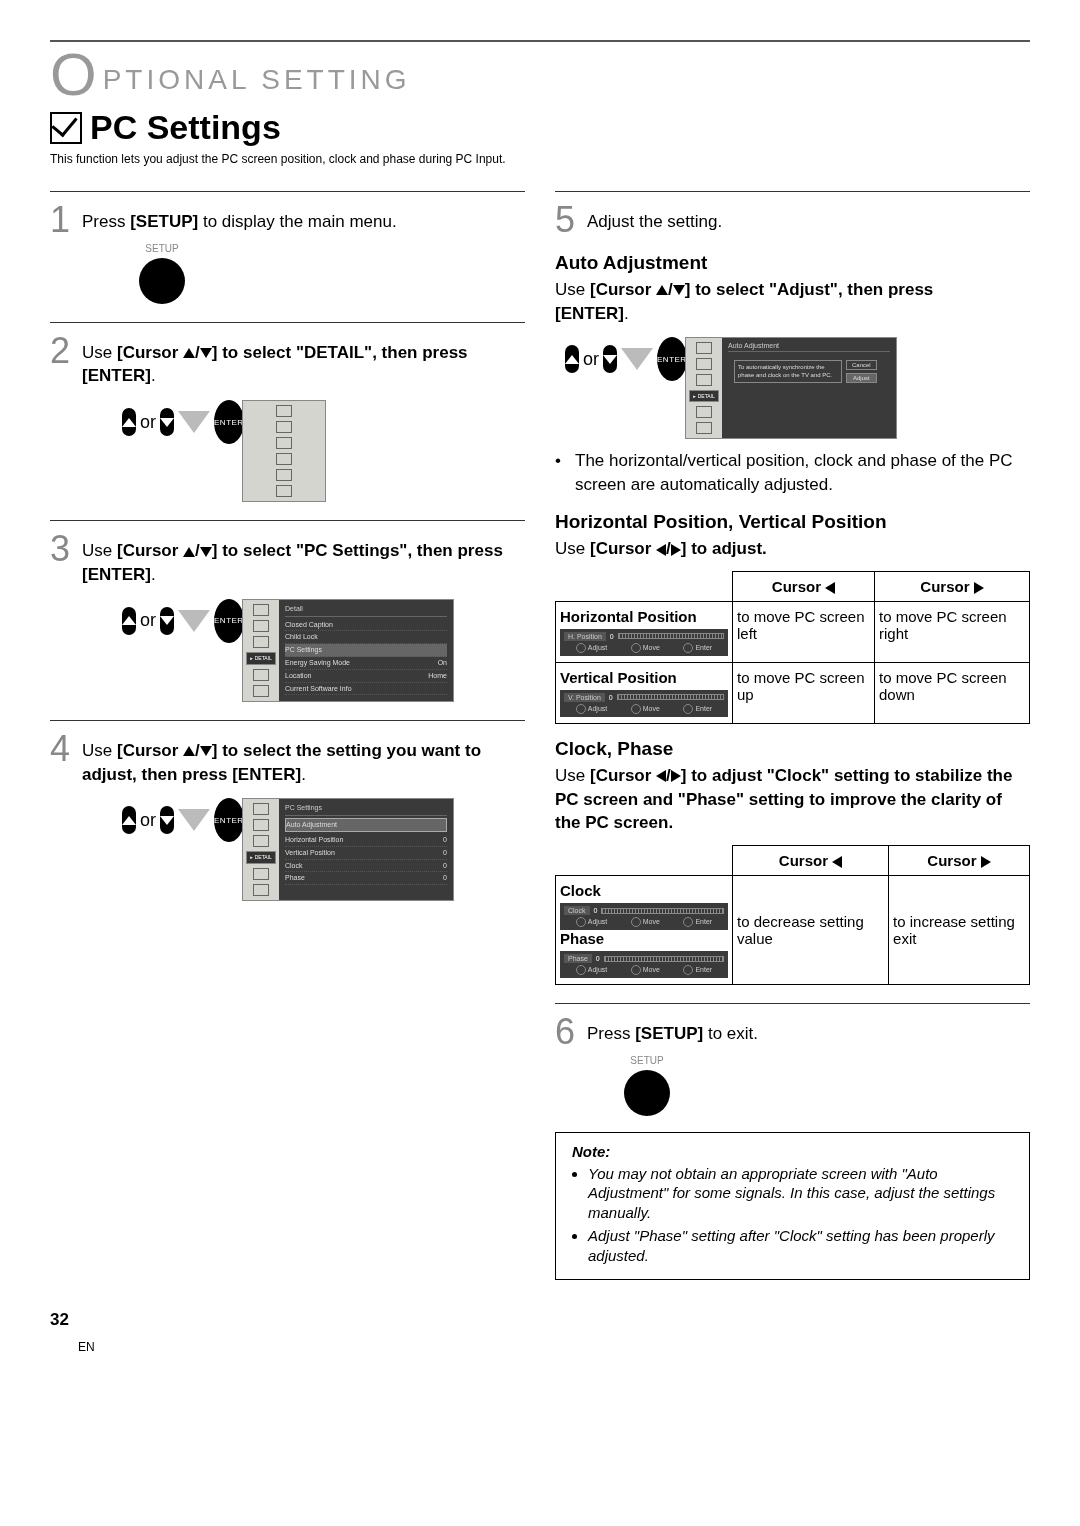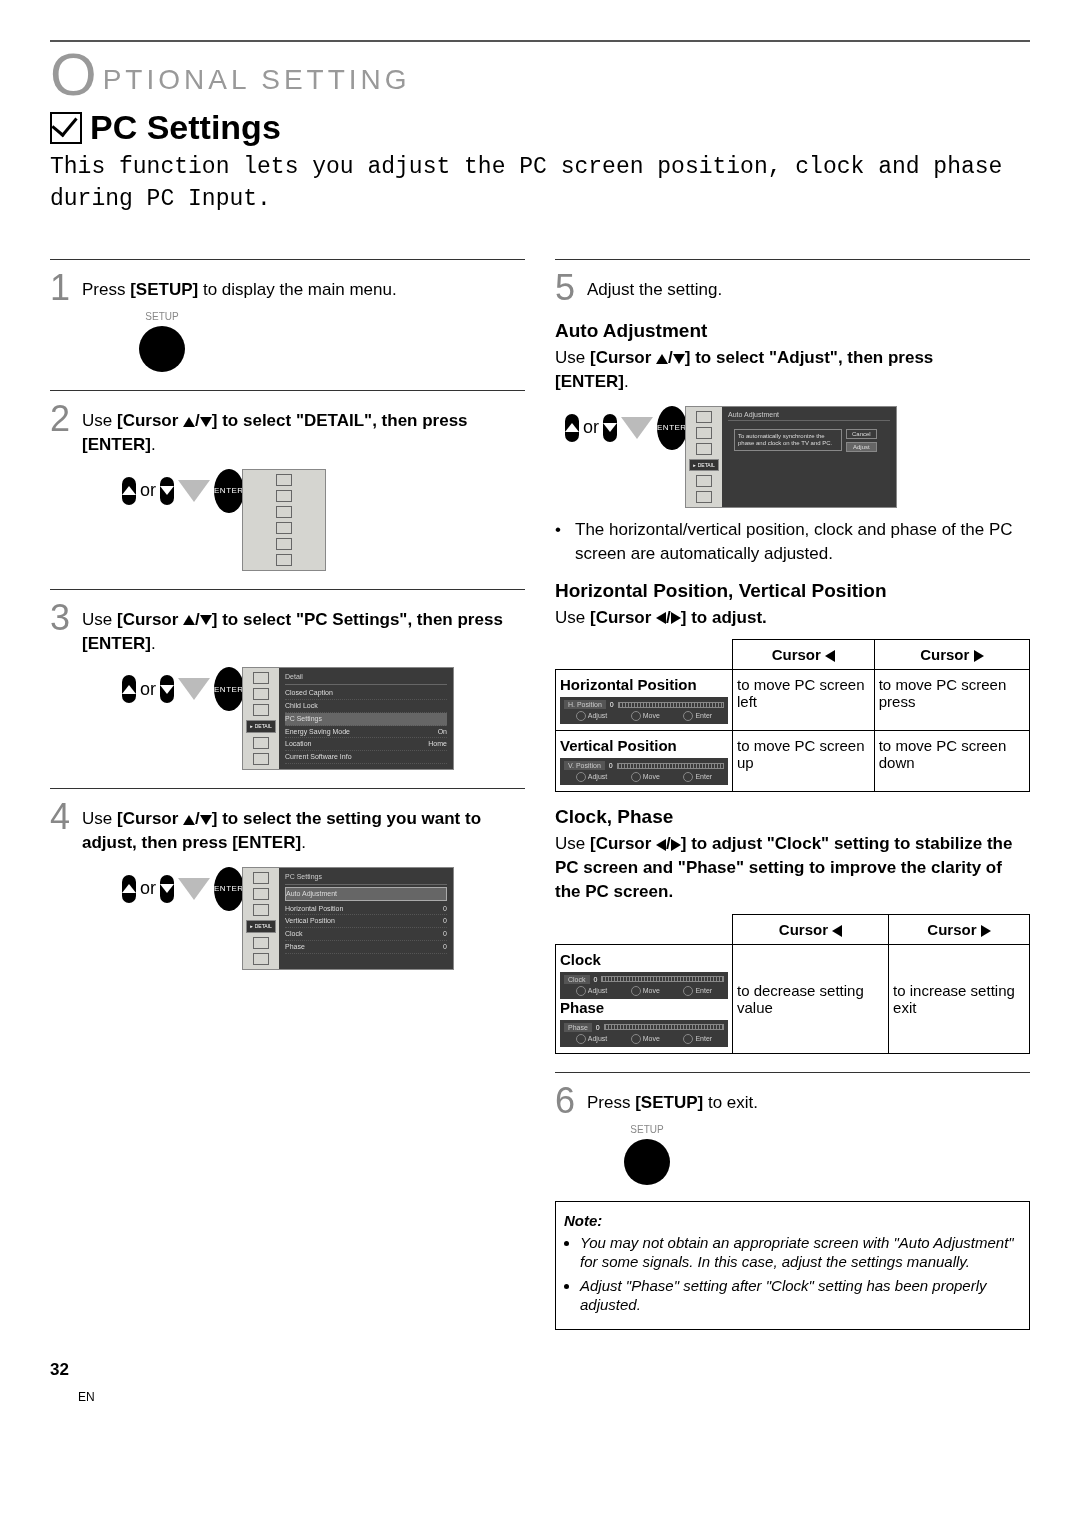--- a/index.html
+++ b/index.html
@@ -57,24 +57,23 @@
     position: absolute;
     left: 5px;
     top: -2px;
     width: 12px;
     height: 20px;
     border-right: 3px solid #000;
     border-bottom: 3px solid #000;
     transform: rotate(40deg);
   }
   .intro {
-    font-size: 23px;
-    margin: 4px 0 26px 0;
+    font-size: 12px;
+    margin: 4px 0 5px 0;
     line-height: 1.4;
-    font-family: Liberation Mono, monospace;
   }
   .columns {
     display: flex;
     gap: 30px;
   }
   .col {
     flex: 1;
     min-width: 0;
   }
   .step-sep {
@@ -352,21 +351,21 @@
     display: inline-block;
     width: 8px; height: 8px;
     border: 1px solid #888;
     border-radius: 50%;
     margin-right: 2px;
     vertical-align: middle;
   }
 
   .note-box {
     border: 1.5px solid #000;
-    padding: 10px 8px;
+    padding: 10px 16px;
     margin-top: 16px;
     font-size: 15px;
   }
   .note-box .note-title {
     font-weight: 700;
     font-style: italic;
     margin-bottom: 4px;
   }
   .note-box ul {
     margin: 0;
@@ -656,21 +655,21 @@
                     <div class="mini-bar"></div>
                   </div>
     <div class="mini-osd-bot">
                     <span>Adjust</span>
                     <span>Move</span>
                     <span>Enter</span>
                   </div>
   </div>
               </td>
       <td>to move PC screen left</td>
-      <td>to move PC screen press</td>
+      <td>to move PC screen right</td>
             </tr>
             <tr>
       <td>
                 <div class="cell-label">Vertical Position</div>
                 <div class="mini-osd">
     <div class="mini-osd-top">
                     <span class="lbl">V. Position</span>
                     <span class="val">0</span>
                     <div class="mini-bar"></div>
                   </div>

